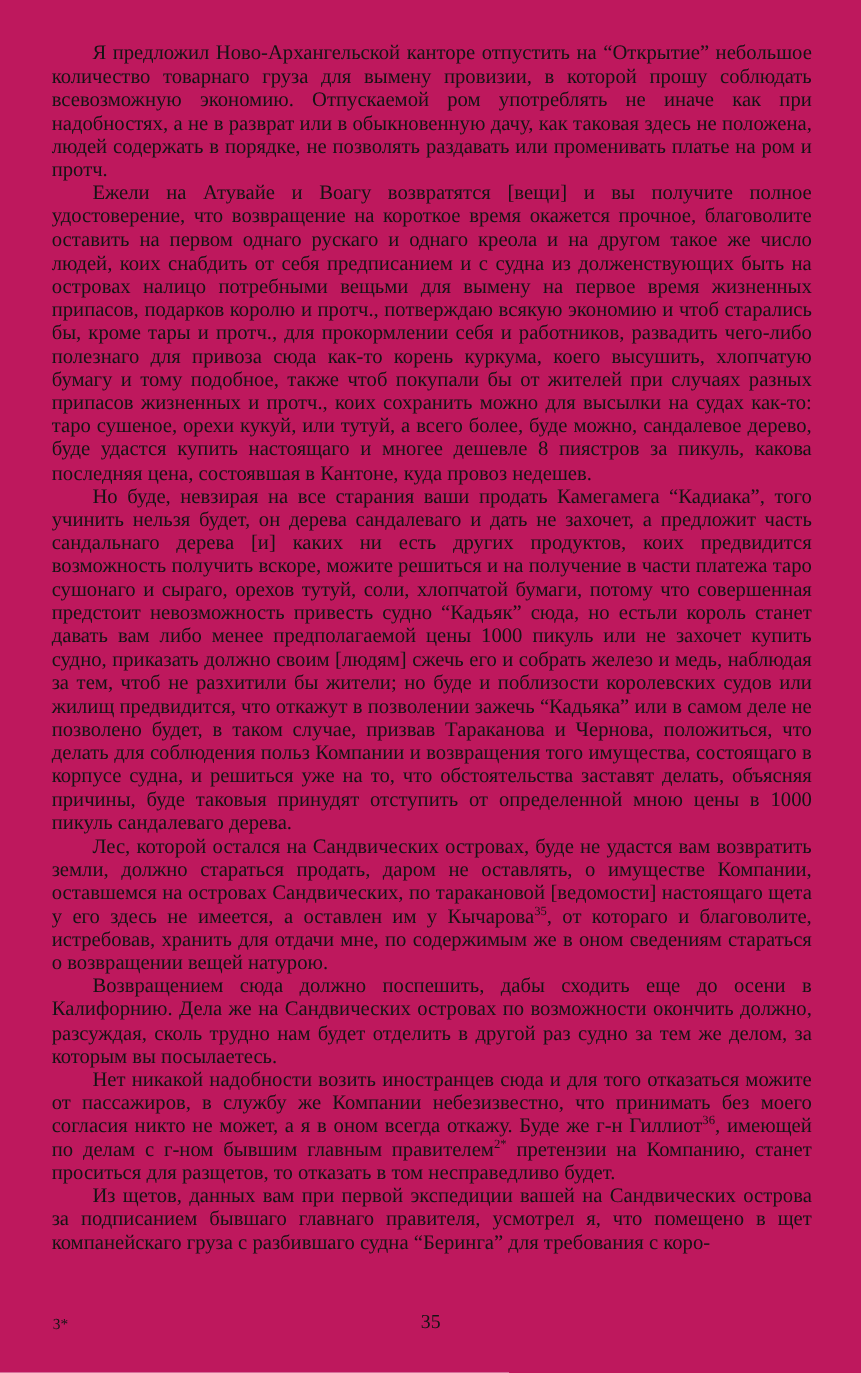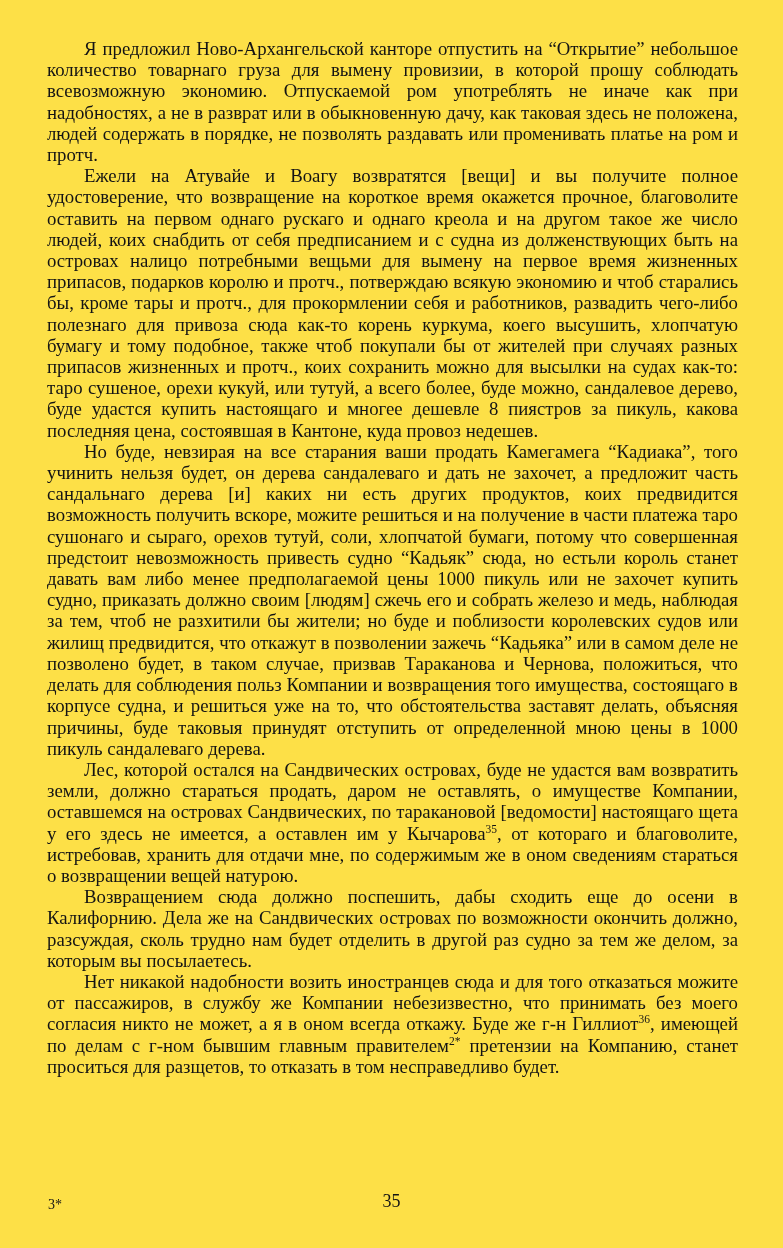--- a/index.html
+++ b/index.html
@@ -4,21 +4,21 @@
 <style>
   html, body {
     margin: 0;
     padding: 0;
     background: #ffffff;
   }
   .page {
     position: relative;
     width: 783px;
     height: 1248px;
-    background: #fde047;
+    background: #be185d;
     overflow: hidden;
     font-family: "Liberation Serif", "DejaVu Serif", serif;
     color: #141414;
   }
   .text-block {
     position: absolute;
     left: 47px;
     top: 38px;
     width: 691px;
     font-size: 18.8px;
@@ -66,19 +66,20 @@
     <p class="para"><span>Ежели на Атувайе и Воагу возвратятся [вещи] и вы получите полное удостоверение, что возвращение на короткое время окажется прочное, благоволите оставить на первом однаго рускаго и однаго креола и на другом такое же число людей, коих снабдить от себя предписанием и с судна из долженствующих быть на островах налицо потребными вещьми для вымену на первое время жизненных припасов, подарков королю и протч., потверждаю всякую экономию и чтоб старались бы, кроме тары и протч., для прокормлении себя и работников, развадить чего-либо полезнаго для привоза сюда как-то корень куркума, коего высушить, хлопчатую бумагу и тому подобное, также чтоб покупали бы от жителей при случаях разных припасов жизненных и протч., коих сохранить можно для высылки на судах как-то: таро сушеное, орехи кукуй, или тутуй, а всего более, буде можно, сандалевое дерево, буде удастся купить настоящаго и многее дешевле 8 пиястров за пикуль, какова последняя цена, состоявшая в Кантоне, куда провоз недешев.</span></p>
 
     <p class="para"><span>Но буде, невзирая на все старания ваши продать Камегамега “Кадиака”, того учинить нельзя будет, он дерева сандалеваго и дать не захочет, а предложит часть сандальнаго дерева [и] каких ни есть других продуктов, коих предвидится возможность получить вскоре, можите решиться и на получение в части платежа таро сушонаго и сыраго, орехов тутуй, соли, хлопчатой бумаги, потому что совершенная предстоит невозможность привесть судно “Кадьяк” сюда, но естьли король станет давать вам либо менее предполагаемой цены 1000 пикуль или не захочет купить судно, приказать должно своим [людям] сжечь его и собрать железо и медь, наблюдая за тем, чтоб не разхитили бы жители; но буде и поблизости королевских судов или жилищ предвидится, что откажут в позволении зажечь “Кадьяка” или в самом деле не позволено будет, в таком случае, призвав Тараканова и Чернова, положиться, что делать для соблюдения польз Компании и возвращения того имущества, состоящаго в корпусе судна, и решиться уже на то, что обстоятельства заставят делать, объясняя причины, буде таковыя принудят отступить от определенной мною цены в 1000 пикуль сандалеваго дерева.</span></p>
 
     <p class="para"><span>Лес, которой остался на Сандвических островах, буде не удастся вам возвратить земли, должно стараться продать, даром не оставлять, о имуществе Компании, оставшемся на островах Сандвических, по таракановой [ведомости] настоящаго щета у его здесь не имеется, а оставлен им у Кычарова</span><sup>35</sup><span>, от котораго и благоволите, истребовав, хранить для отдачи мне, по содержимым же в оном сведениям стараться о возвращении вещей натурою.</span></p>
 
     <p class="para"><span>Возвращением сюда должно поспешить, дабы сходить еще до осени в Калифорнию. Дела же на Сандвических островах по возможности окончить должно, разсуждая, сколь трудно нам будет отделить в другой раз судно за тем же делом, за которым вы посылаетесь.</span></p>
 
     <p class="para"><span>Нет никакой надобности возить иностранцев сюда и для того отказаться можите от пассажиров, в службу же Компании небезизвестно, что принимать без моего согласия никто не может, а я в оном всегда откажу. Буде же г-н Гиллиот</span><sup>36</sup><span>, имеющей по делам с г-ном бывшим главным правителем</span><sup>2*</sup><span> претензии на Компанию, станет проситься для разщетов, то отказать в том несправедливо будет.</span></p>
 
+    <p class="para"><span>Из щетов, данных вам при первой экспедиции вашей на Сандвических острова за подписанием бывшаго главнаго правителя, усмотрел я, что помещено в щет компанейскаго груза с разбившаго судна “Беринга” для требования с коро-</span></p>
 
   </div>
 
   <span class="footer-sig">3*</span>
   <span class="footer-pagenum">35</span>
 
 </div>
 
 </body></html>

